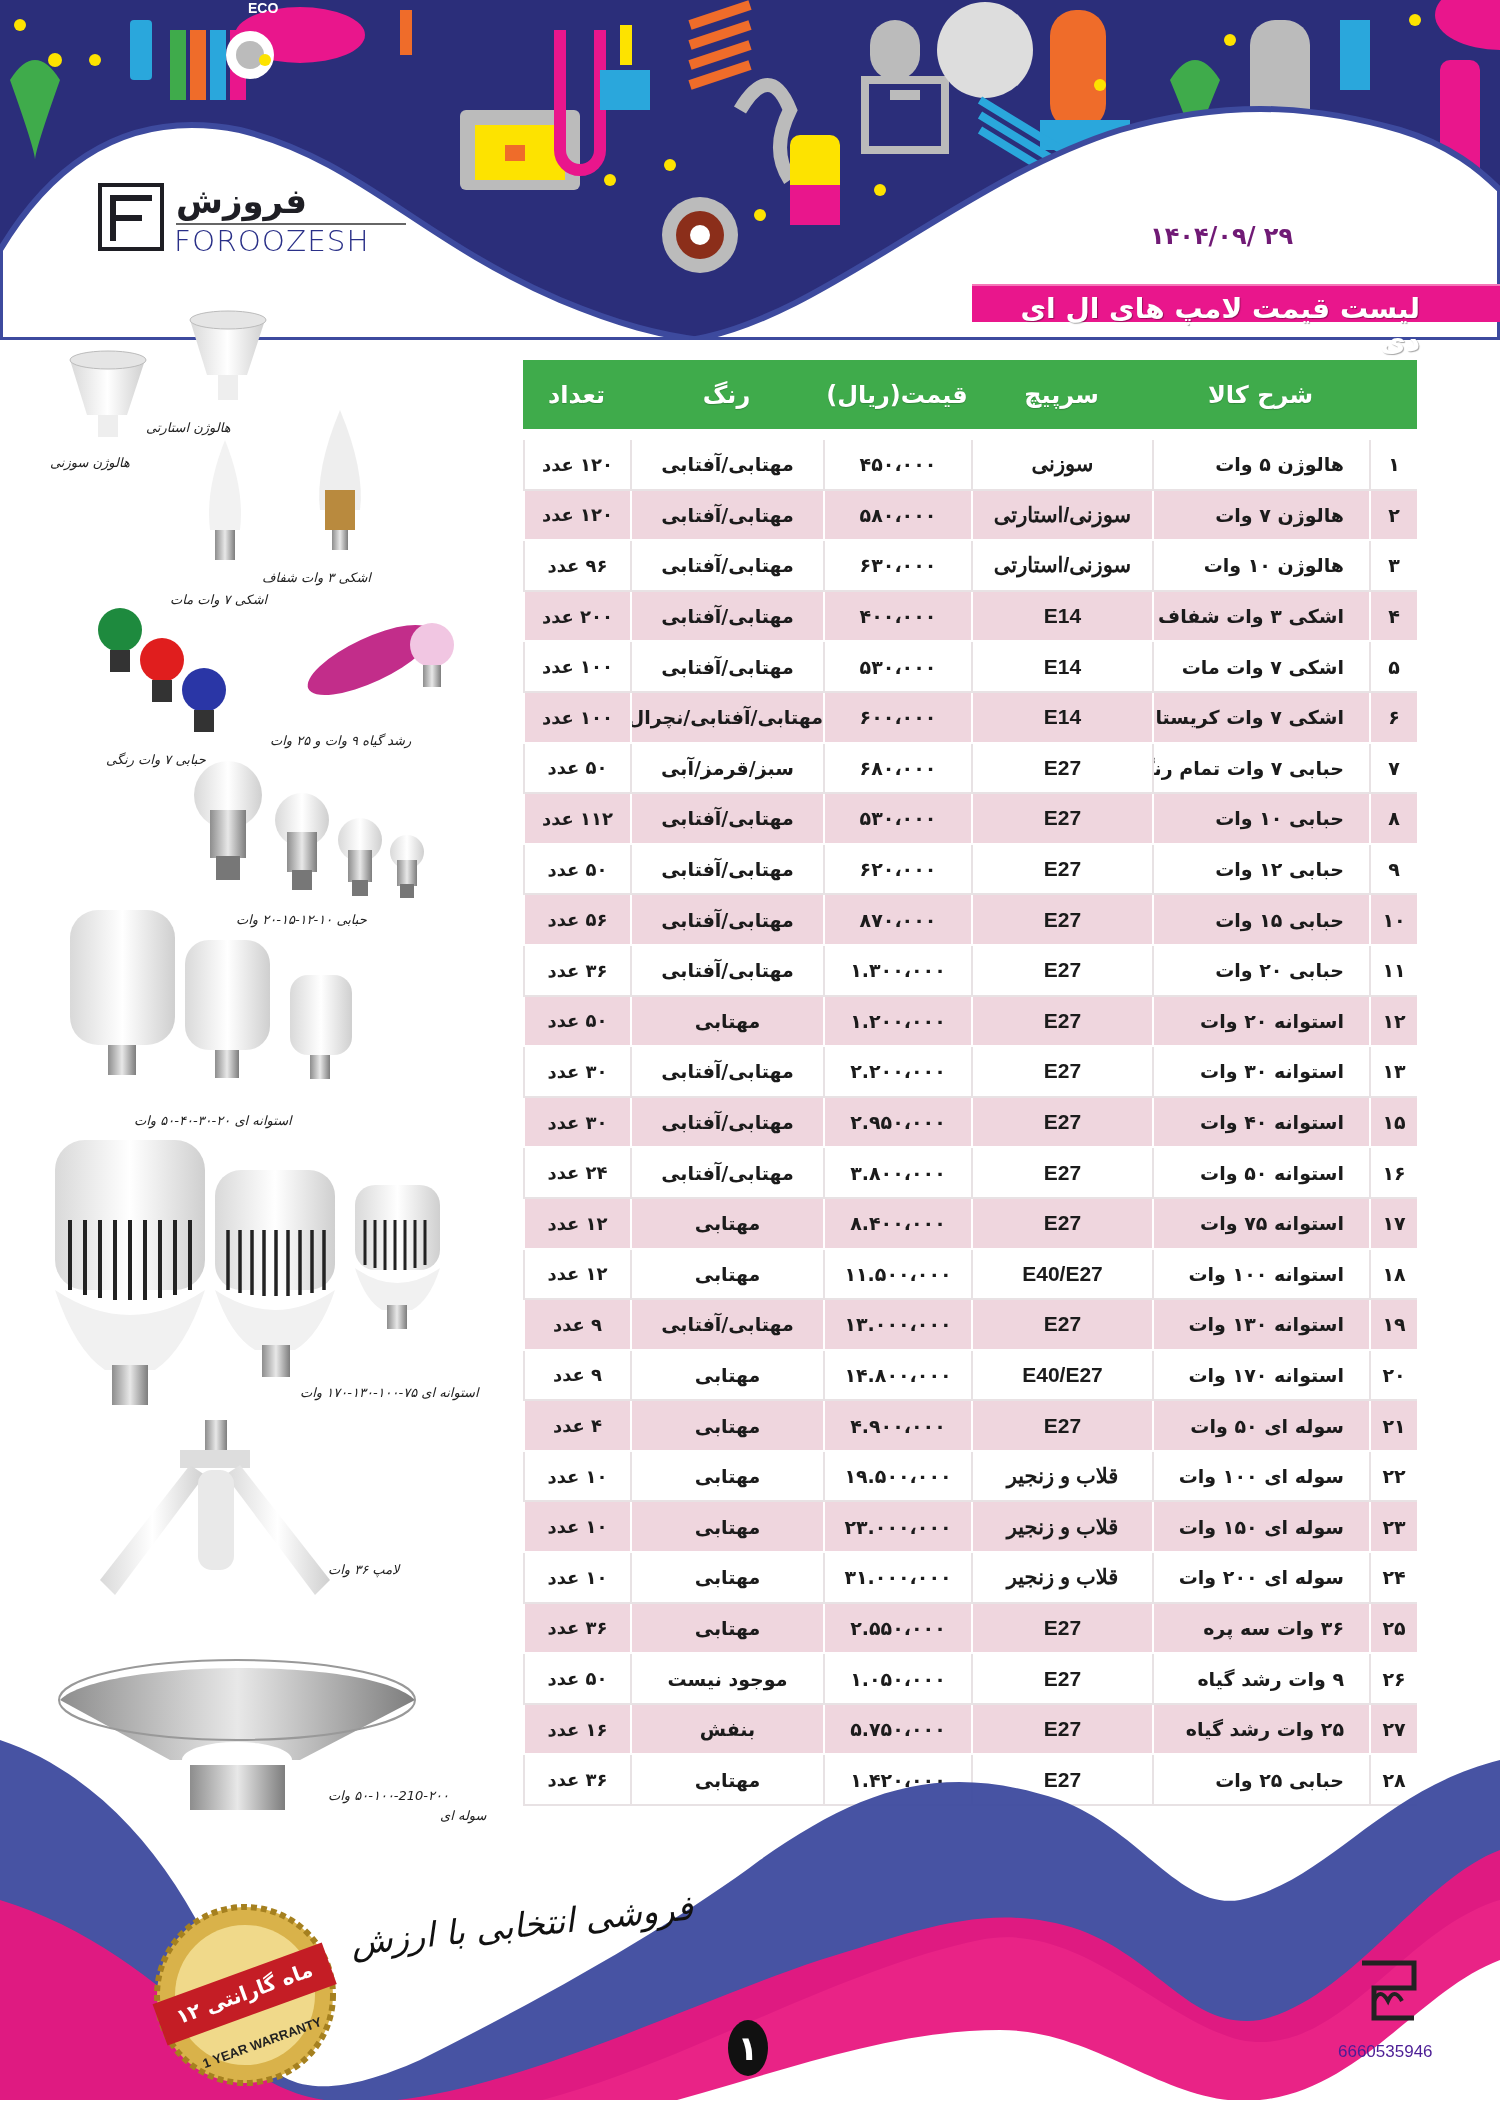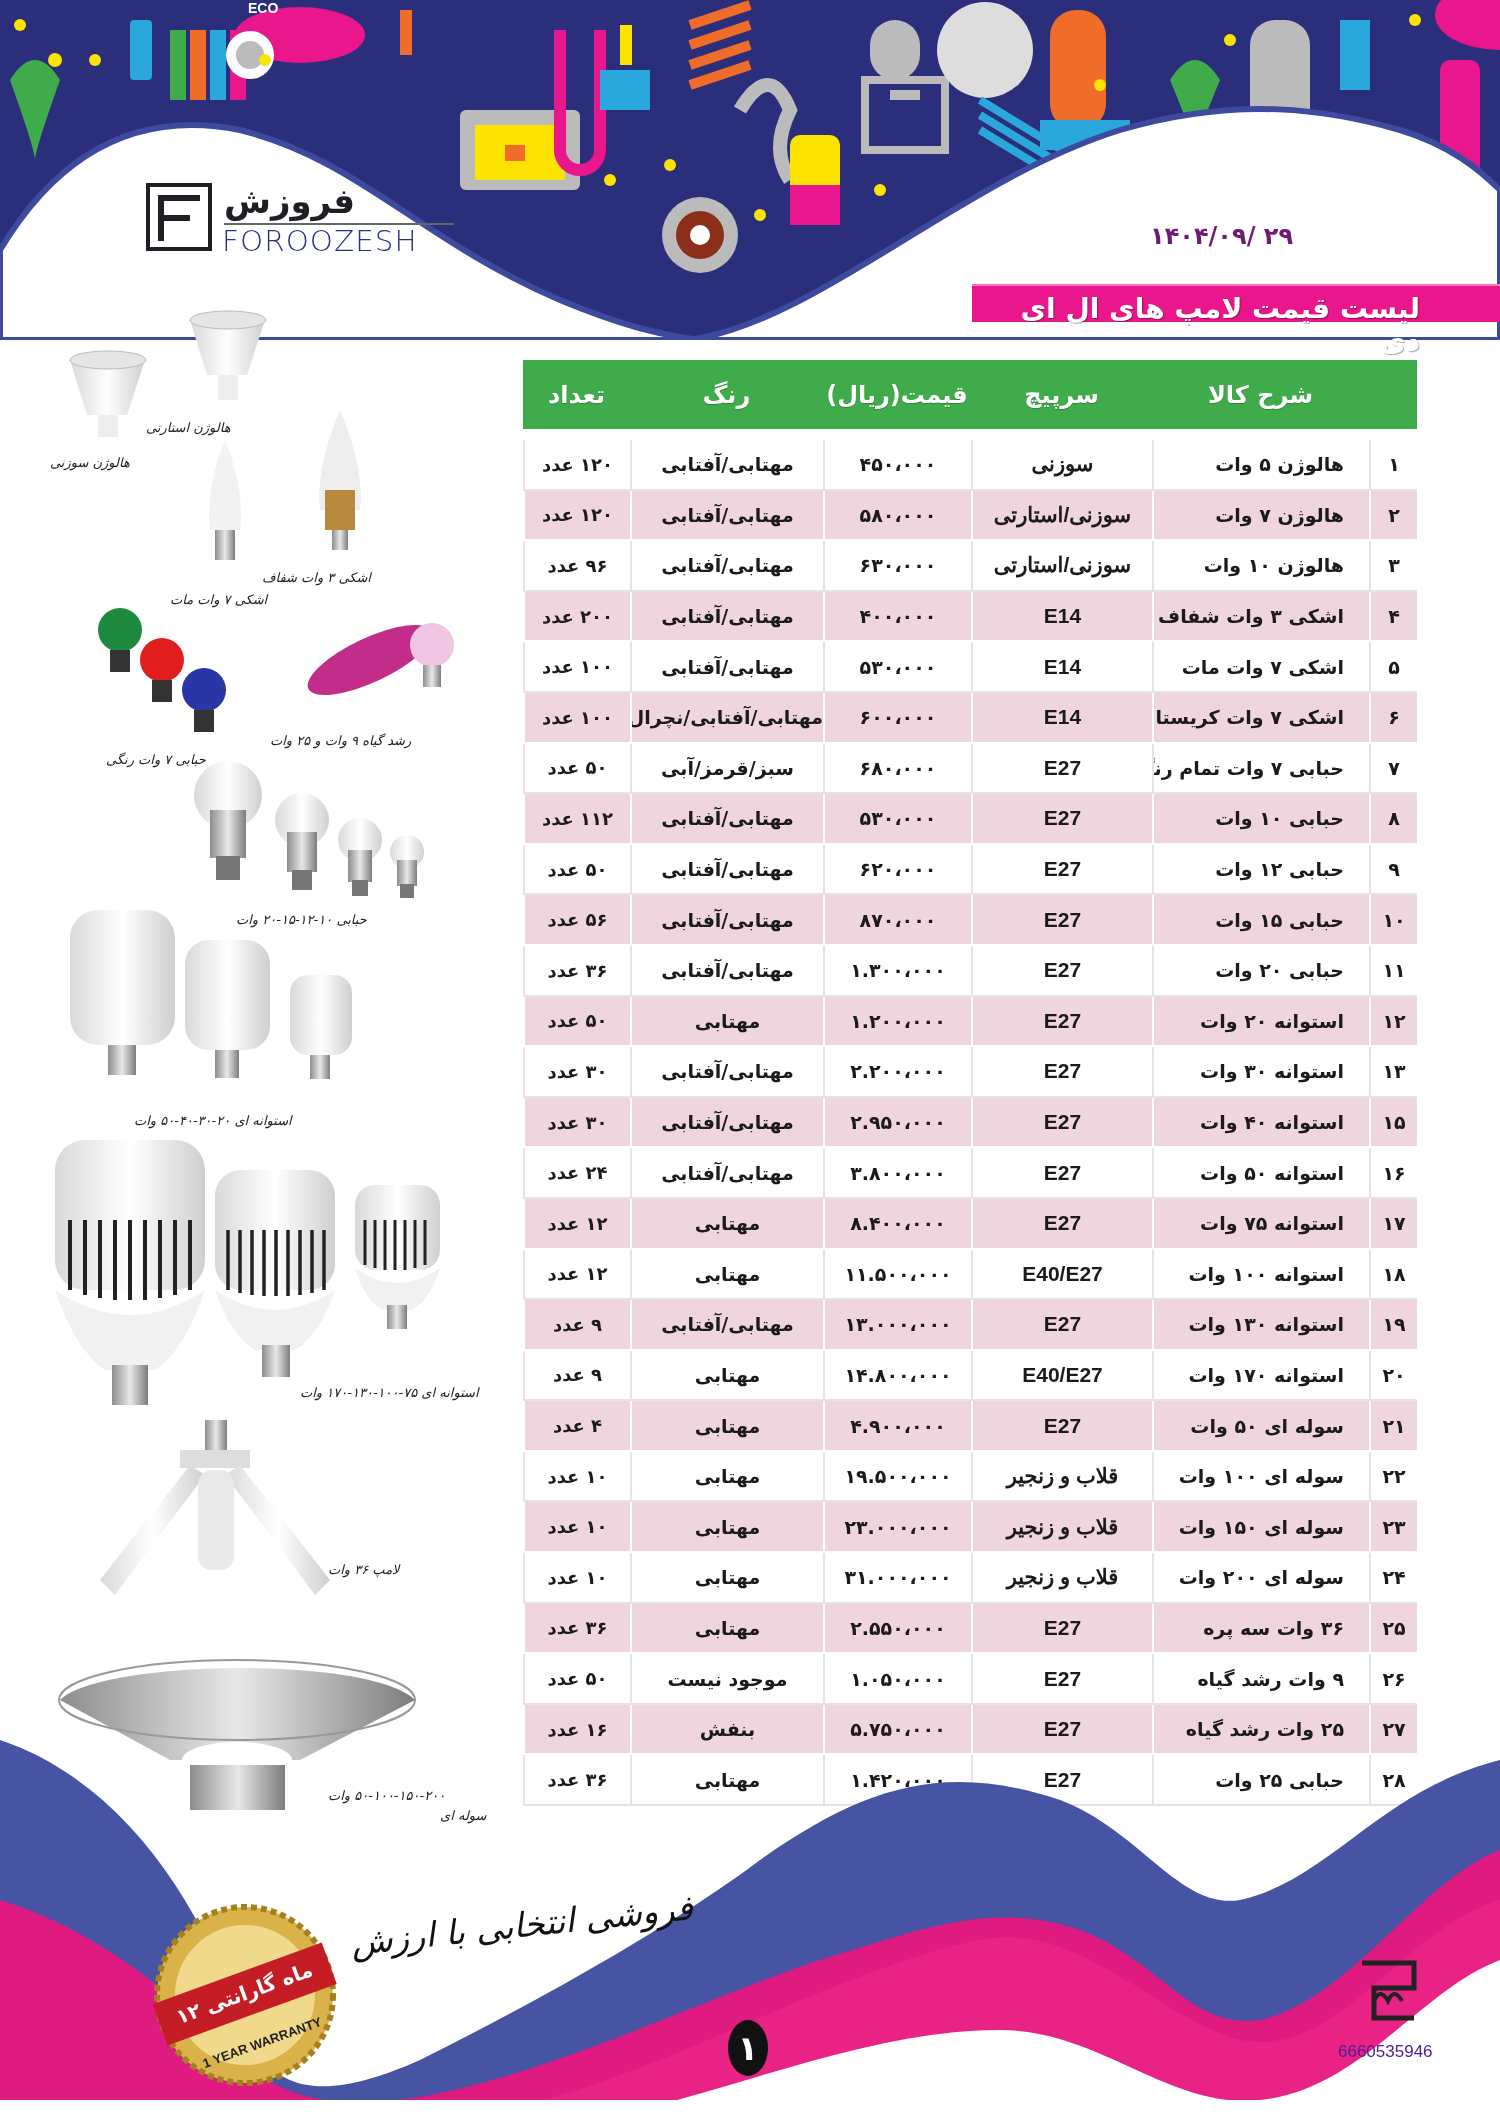--- a/index.html
+++ b/index.html
@@ -1,18 +1,18 @@
 <!DOCTYPE html>
 <html><head>
 <meta charset="utf-8">
 <style>
   html, body { margin:0; padding:0; }
   body { width:1500px; height:2122px; position:relative; overflow:hidden; background:#ffffff; font-family:"DejaVu Sans", sans-serif; }
   .banner { position:absolute; left:0; top:0; width:1500px; height:340px; }
-  .logo { position:absolute; left:98px; top:183px; width:310px; height:75px;margin-left:48px; }
+  .logo { position:absolute; left:98px; top:183px; width:310px; height:75px; }
   .logo-box { position:absolute; left:0; top:0; width:66px; height:68px; border:4px solid #1e1e24; box-sizing:border-box; }
   .logo-box::before { content:""; position:absolute; left:8px; top:8px; width:42px; height:6px; background:#1e1e24; }
   .logo-box::after { content:""; position:absolute; left:8px; top:8px; width:6px; height:46px; background:#1e1e24; border-top:0; box-shadow:0 0 0 0 #1e1e24; }
   .logo-bar { position:absolute; left:14px; top:28px; width:26px; height:6px; background:#1e1e24; }
   .logo-fa { position:absolute; left:78px; top:-2px; font-size:34px; font-weight:bold; color:#1e1e24; direction:rtl; letter-spacing:1px; }
   .logo-line { position:absolute; left:78px; top:40px; width:230px; height:2px; background:#666; }
   .logo-en { position:absolute; left:76px; top:42px; font-family:"DejaVu Sans", sans-serif; font-size:28px; color:#2a3088; letter-spacing:1px; font-weight:300; transform:scaleX(1.05); transform-origin:left; }
   .date { position:absolute; left:1150px; top:222px; font-size:24px; font-weight:bold; color:#701a75; direction:ltr; letter-spacing:1px; }
   .title-bar { position:absolute; left:972px; top:284px; width:528px; height:38px; background:#e9168c; box-shadow:inset 0 2px 0 #f577b8; }
   .title-bar span { position:absolute; right:80px; top:8px; font-size:28px; font-weight:bold; color:#fff; direction:rtl; text-shadow:1px 1px 1px rgba(0,0,0,.35); }
@@ -495,21 +495,21 @@
 <div class="cap" style="left:146px;top:420px">هالوژن استارتی</div>
 <div class="cap" style="left:50px;top:455px">هالوژن سوزنی</div>
 <div class="cap" style="left:262px;top:570px">اشکی ۳ وات شفاف</div>
 <div class="cap" style="left:170px;top:592px">اشکی ۷ وات مات</div>
 <div class="cap" style="left:270px;top:733px">رشد گیاه ۹ وات و ۲۵ وات</div>
 <div class="cap" style="left:106px;top:752px">حبابی ۷ وات رنگی</div>
 <div class="cap" style="left:236px;top:912px">حبابی ۱۰-۱۲-۱۵-۲۰ وات</div>
 <div class="cap" style="left:134px;top:1113px">استوانه ای ۲۰-۳۰-۴۰-۵۰ وات</div>
 <div class="cap" style="left:300px;top:1385px">استوانه ای ۷۵-۱۰۰-۱۳۰-۱۷۰ وات</div>
 <div class="cap" style="left:328px;top:1562px">لامپ ۳۶ وات</div>
-<div class="cap" style="left:328px;top:1788px">۵۰-۱۰۰-۱۵۰-۲۰۰ وات</div>
+<div class="cap" style="left:328px;top:1788px">۵۰-۱۰۰-210-۲۰۰ وات</div>
 <div class="cap" style="left:440px;top:1808px">سوله ای</div>
 
 <svg style="position:absolute;left:0;top:1700px" width="1500" height="422">
   <path d="M0 40 C120 80 200 200 240 320 C270 400 330 400 420 360 C560 290 680 220 760 160 C860 90 940 60 1060 100 C1140 130 1180 210 1240 200 C1330 180 1380 90 1500 60 L1500 200 C1400 230 1340 360 1240 340 C1160 320 1080 220 980 240 C880 260 760 320 660 360 C560 400 480 420 400 422 L0 422 Z" fill="#3d4a9e" opacity=".95"></path>
   <path d="M0 200 C100 230 180 300 240 360 C290 405 350 410 430 395 C560 370 700 300 820 260 C920 230 990 200 1080 230 C1160 260 1190 330 1260 320 C1350 300 1420 180 1500 150 L1500 260 C1420 290 1360 390 1260 400 C1170 410 1100 330 1000 330 C880 330 760 380 640 410 L600 422 L0 422 Z" fill="#e8177f" opacity=".95"></path>
   <rect x="0" y="400" width="1500" height="22" fill="#fff"></rect>
 </svg>
 
 <div class="footer-slogan">فروشی انتخابی با ارزش</div>
 <div class="page-num">۱</div>

